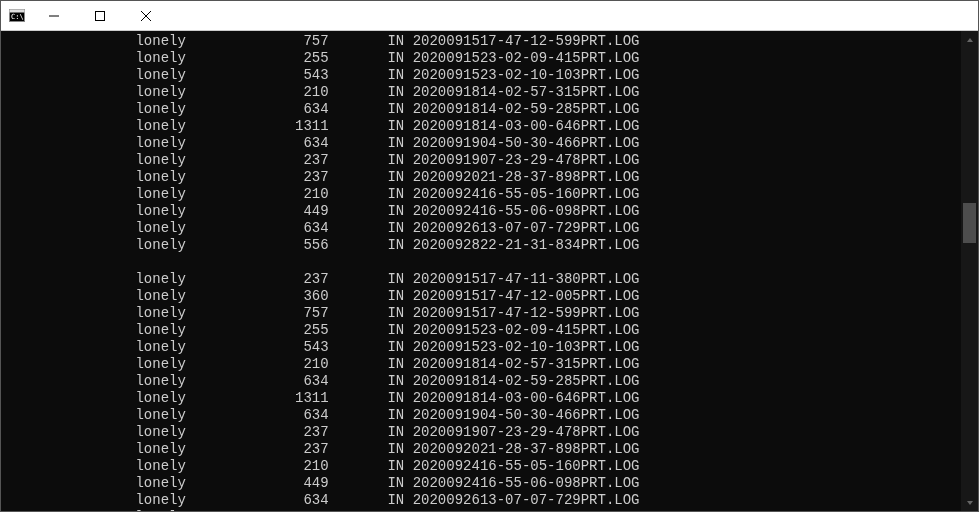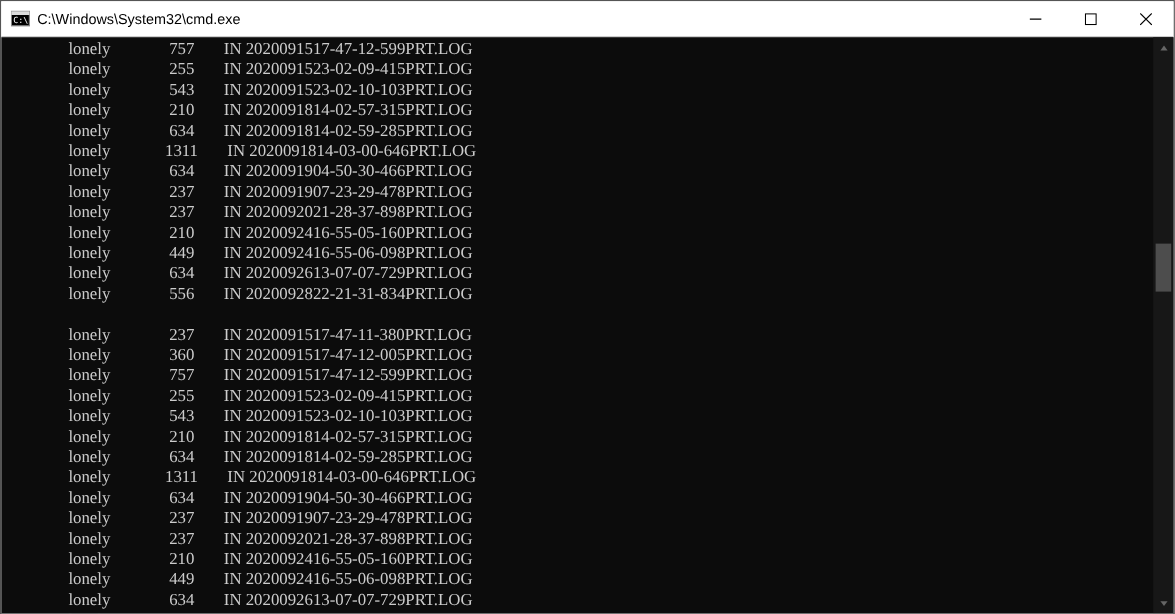--- a/index.html
+++ b/index.html
@@ -51,21 +51,21 @@
   .terminal-wrap {
     position: relative;
     width: 100%;
     height: calc(100% - 30px);
     background: #0c0c0c;
   }
   .terminal {
     position: absolute;
     top: 0; left: 0; right: 17px; bottom: 0;
     padding: 2px 0 0 0;
-    font-family: Liberation Serif, serif;
+    font-family: Liberation Mono, monospace;
     font-size: 14px;
     line-height: 17px;
     color: #cccccc;
     white-space: pre;
     overflow: hidden;
   }
   .terminal .row { height: 17px; }
   .scrollbar {
     position: absolute;
     top: 0; right: 0; bottom: 0;
@@ -91,21 +91,20 @@
 <body>
 
 <div class="titlebar">
   <span class="icon">
     <svg width="16" height="16" viewBox="0 0 16 16">
       <rect x="0.5" y="1.5" width="15" height="12" fill="#000" stroke="#888" stroke-width="1"></rect>
       <rect x="0.5" y="1.5" width="15" height="3" fill="#ddd"></rect>
       <text x="2" y="11" font-size="7" fill="#fff" font-family="monospace">C:\</text>
     </svg>
   </span>
-  <span class="title">C:\Windows\System32\cmd.exe</span>
   <div class="controls">
     <div class="ctrl">
       <svg width="10" height="10" viewBox="0 0 10 10">
           <line x1="0" y1="5" x2="10" y2="5" stroke="#000" stroke-width="1"></line>
         </svg>
     </div>
     <div class="ctrl">
       <svg width="10" height="10" viewBox="0 0 10 10">
           <rect x="0.5" y="0.5" width="9" height="9" fill="none" stroke="#000" stroke-width="1"></rect>
         </svg>

